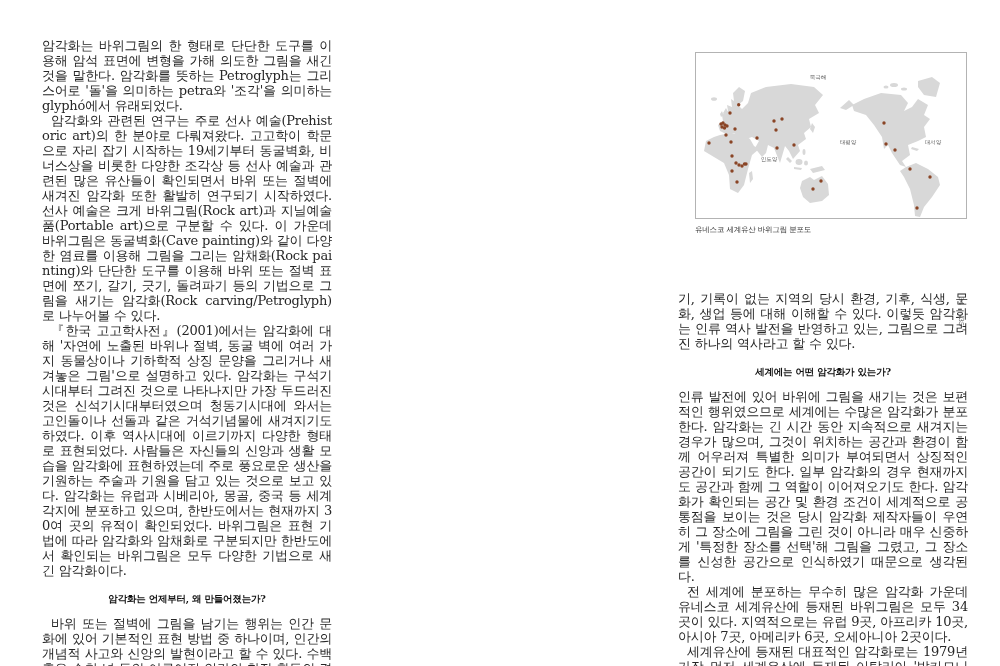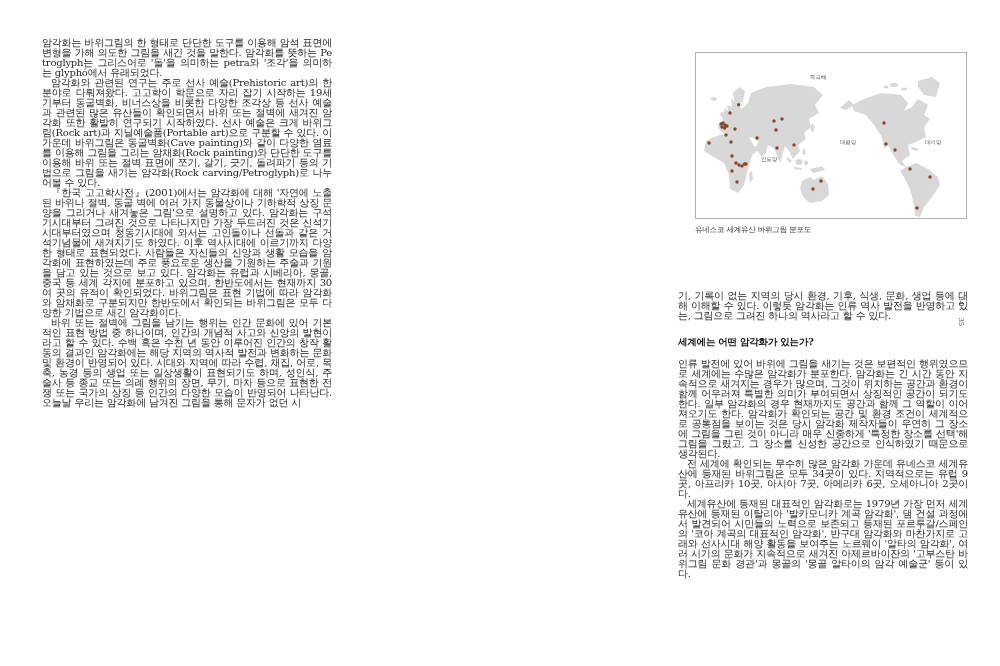--- a/index.html
+++ b/index.html
@@ -4,26 +4,26 @@
 <style>
   html,body{margin:0;padding:0;}
   body{
     width:1000px;height:666px;background:#ffffff;overflow:hidden;position:relative;
     font-family:"DejaVu Serif","Liberation Serif",serif;color:#222;
   }
   .page{position:absolute;top:0;height:666px;}
   .page-left{left:42px;width:290px;padding-top:38px;}
   .page-right{left:678px;width:290px;padding-top:40px;}
   .body-text{
-    margin:0;font-size:10px;line-height:10px;text-align:justify;
+    margin:0;font-size:13px;line-height:15px;text-align:justify;
     letter-spacing:-0.2px;word-break:break-all;color:#262626;
   }
   .indent{text-indent:9px;}
   .section-heading{
-    margin:15px 0 10px 0;font-size:9.5px;font-weight:bold;text-align:left;color:#111;
+    margin:15px 0 10px 0;font-size:9.5px;font-weight:bold;text-align:center;color:#111;
     letter-spacing:-0.2px;
   }
   figure{margin:0 0 0 5px;padding:12px;width:272px;}
   .map-box{
     width:270px;height:165px;border:1px solid #b3b3b3;background:#ffffff;position:relative;
   }
   .map-box svg{display:block;width:100%;height:100%;}
   .land{fill:#d8d8d8;stroke:none;}
   .ocean-label{
     font-size:5.5px;fill:#555;text-anchor:middle;
@@ -42,20 +42,21 @@
     font-family:"DejaVu Serif","Liberation Serif",serif;
   }
 </style>
 </head>
 <body>
 
 <div class="page page-left">
   <p class="body-text">암각화는 바위그림의 한 형태로 단단한 도구를 이용해 암석 표면에 변형을 가해 의도한 그림을 새긴 것을 말한다. 암각화를 뜻하는 Petroglyph는 그리스어로 '돌'을 의미하는 petra와 '조각'을 의미하는 glyphó에서 유래되었다.</p>
   <p class="body-text indent">암각화와 관련된 연구는 주로 선사 예술(Prehistoric art)의 한 분야로 다뤄져왔다. 고고학이 학문으로 자리 잡기 시작하는 19세기부터 동굴벽화, 비너스상을 비롯한 다양한 조각상 등 선사 예술과 관련된 많은 유산들이 확인되면서 바위 또는 절벽에 새겨진 암각화 또한 활발히 연구되기 시작하였다. 선사 예술은 크게 바위그림(Rock art)과 지닐예술품(Portable art)으로 구분할 수 있다. 이 가운데 바위그림은 동굴벽화(Cave painting)와 같이 다양한 염료를 이용해 그림을 그리는 암채화(Rock painting)와 단단한 도구를 이용해 바위 또는 절벽 표면에 쪼기, 갈기, 긋기, 돌려파기 등의 기법으로 그림을 새기는 암각화(Rock carving/Petroglyph)로 나누어볼 수 있다.</p>
   <p class="body-text indent">『한국 고고학사전』(2001)에서는 암각화에 대해 '자연에 노출된 바위나 절벽, 동굴 벽에 여러 가지 동물상이나 기하학적 상징 문양을 그리거나 새겨놓은 그림'으로 설명하고 있다. 암각화는 구석기시대부터 그려진 것으로 나타나지만 가장 두드러진 것은 신석기시대부터였으며 청동기시대에 와서는 고인돌이나 선돌과 같은 거석기념물에 새겨지기도 하였다. 이후 역사시대에 이르기까지 다양한 형태로 표현되었다. 사람들은 자신들의 신앙과 생활 모습을 암각화에 표현하였는데 주로 풍요로운 생산을 기원하는 주술과 기원을 담고 있는 것으로 보고 있다. 암각화는 유럽과 시베리아, 몽골, 중국 등 세계 각지에 분포하고 있으며, 한반도에서는 현재까지 30여 곳의 유적이 확인되었다. 바위그림은 표현 기법에 따라 암각화와 암채화로 구분되지만 한반도에서 확인되는 바위그림은 모두 다양한 기법으로 새긴 암각화이다.</p>
+  <h2 class="section-heading">암각화는 언제부터, 왜 만들어졌는가?</h2>
   <p class="body-text indent">바위 또는 절벽에 그림을 남기는 행위는 인간 문화에 있어 기본적인 표현 방법 중 하나이며, 인간의 개념적 사고와 신앙의 발현이라고 할 수 있다. 수백 혹은 수천 년 동안 이루어진 인간의 창작 활동의 결과인 암각화에는 해당 지역의 역사적 발전과 변화하는 문화 및 환경이 반영되어 있다. 시대와 지역에 따라 수렵, 채집, 어로, 목축, 농경 등의 생업 또는 일상생활이 표현되기도 하며, 성인식, 주술사 등 종교 또는 의례 행위의 장면, 무기, 마차 등으로 표현한 전쟁 또는 국가의 상징 등 인간의 다양한 모습이 반영되어 나타난다. 오늘날 우리는 암각화에 남겨진 그림을 통해 문자가 없던 시</p>
 </div>
 
 <div class="page page-right">
   <figure>
     <div class="map-box">
       <svg id="map-svg" viewBox="0 0 270 165" preserveAspectRatio="none">
 
         <path class="land" d="M24,78 L22,72 L27,68 L26,62 L32,58 L31,52 L36,54 L35,46 L38,48 L37,40 L43,34 L49,38 L47,48 L42,52 L46,56 L52,50 L55,40 L70,34 L95,31 L118,34 L127,42 L119,52 L123,60 L113,66 L115,74 L108,80 L110,86 L102,92 L104,98 L97,106 L93,98 L89,93 L84,110 L78,95 L72,92 L70,100 L66,104 L59,95 L63,88 L56,84 L50,86 L46,82 L44,88 L41,82 L38,80 L32,82 Z" fill="#d8d8d8"></path>
 
@@ -123,20 +124,20 @@
           <circle cx="234" cy="124" r="1.7" fill="#8a4526"></circle>
           <circle cx="221" cy="155" r="1.7" fill="#8a4526"></circle>
         </svg>
     </div>
     <figcaption class="map-caption">유네스코 세계유산 바위그림 분포도</figcaption>
   </figure>
 
   <p class="body-text after-map">기, 기록이 없는 지역의 당시 환경, 기후, 식생, 문화, 생업 등에 대해 이해할 수 있다. 이렇듯 암각화는 인류 역사 발전을 반영하고 있는, 그림으로 그려진 하나의 역사라고 할 수 있다.</p>
   <h2 class="section-heading">세계에는 어떤 암각화가 있는가?</h2>
   <p class="body-text">인류 발전에 있어 바위에 그림을 새기는 것은 보편적인 행위였으므로 세계에는 수많은 암각화가 분포한다. 암각화는 긴 시간 동안 지속적으로 새겨지는 경우가 많으며, 그것이 위치하는 공간과 환경이 함께 어우러져 특별한 의미가 부여되면서 상징적인 공간이 되기도 한다. 일부 암각화의 경우 현재까지도 공간과 함께 그 역할이 이어져오기도 한다. 암각화가 확인되는 공간 및 환경 조건이 세계적으로 공통점을 보이는 것은 당시 암각화 제작자들이 우연히 그 장소에 그림을 그린 것이 아니라 매우 신중하게 '특정한 장소를 선택'해 그림을 그렸고, 그 장소를 신성한 공간으로 인식하였기 때문으로 생각된다.</p>
-  <p class="body-text indent">전 세계에 확인되는 무수히 많은 암각화 가운데 유네스코 세계유산에 등재된 바위그림은 모두 34곳이 있다. 지역적으로는 유럽 9곳, 아프리카 10곳, 아시아 7곳, 아메리카 6곳, 오세아니아 2곳이다.</p>
+  <p class="body-text indent">전 세계에 분포하는 무수히 많은 암각화 가운데 유네스코 세계유산에 등재된 바위그림은 모두 34곳이 있다. 지역적으로는 유럽 9곳, 아프리카 10곳, 아시아 7곳, 아메리카 6곳, 오세아니아 2곳이다.</p>
   <p class="body-text indent">세계유산에 등재된 대표적인 암각화로는 1979년 가장 먼저 세계유산에 등재된 이탈리아 '발카모니카 계곡 암각화', 댐 건설 과정에서 발견되어 시민들의 노력으로 보존되고 등재된 포르투갈/스페인의 '코아 계곡의 대표적인 암각화', 반구대 암각화와 마찬가지로 고래와 선사시대 해양 활동을 보여주는 노르웨이 '알타의 암각화', 여러 시기의 문화가 지속적으로 새겨진 아제르바이잔의 '고부스탄 바위그림 문화 경관'과 몽골의 '몽골 알타이의 암각 예술군' 등이 있다.</p>
 </div>
 
 <div class="folio">
   <span>34</span>
   <span>35</span>
 </div>
 
 </body></html>

